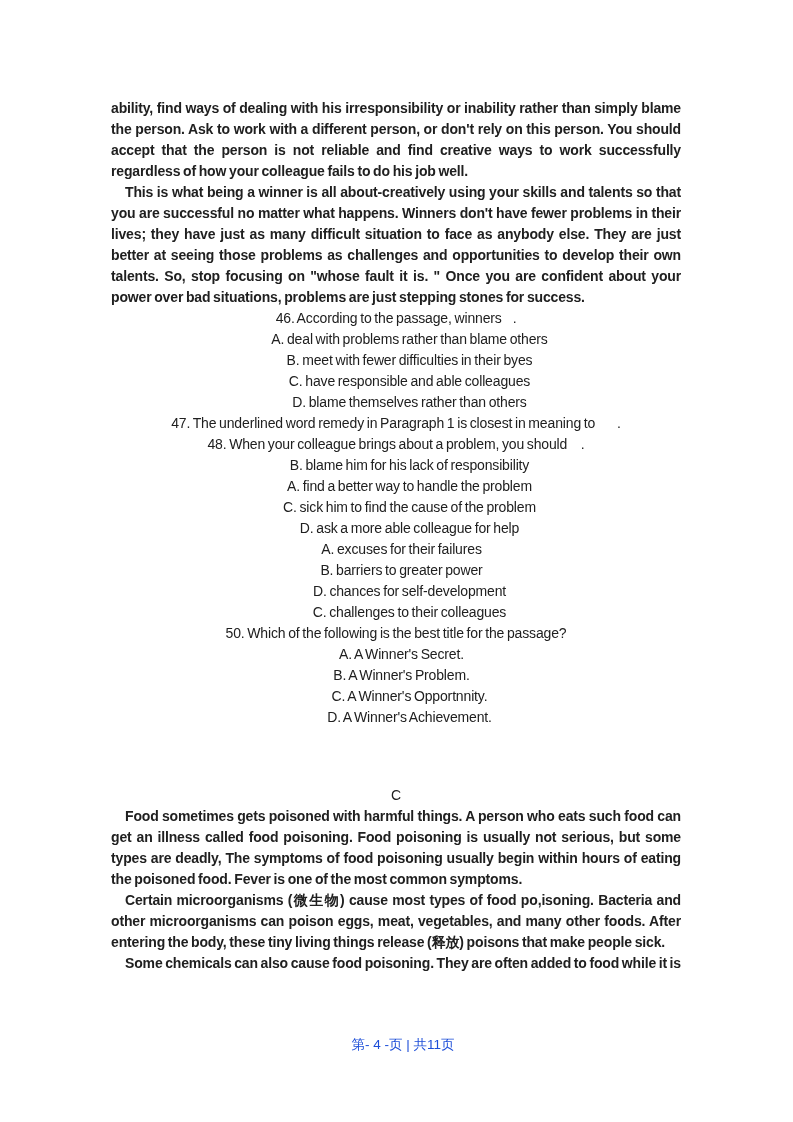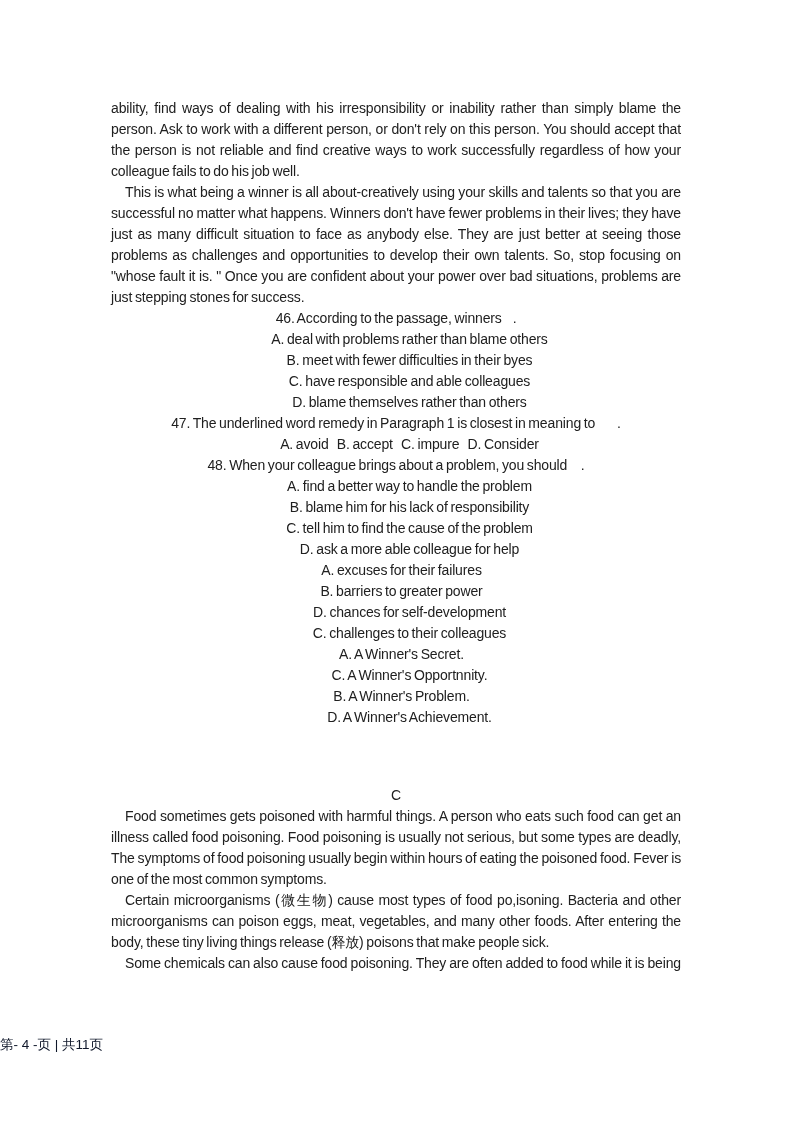--- a/index.html
+++ b/index.html
@@ -15,45 +15,45 @@
     box-sizing: border-box;
     padding: 98px 112px 0 111px;
     font-family: "Liberation Sans", sans-serif;
     font-size: 14px;
     line-height: 21px;
     color: #202020;
     letter-spacing: -0.15px;
     word-spacing: -1px;
     overflow: hidden;
   }
-  .passage { margin: 0; }
+  .passage { margin: 0; font-weight: bold; }
   .justify { text-align: justify; }
   .indent { text-indent: 14px; }
   .question { margin: 0; }
   .stem, .opt { white-space: pre-wrap; text-align: center; }
   .opt.deep { padding-left: 27px; }
   .opt.shallow { padding-left: 11px; }
   .section-c { margin-top: 57px; }
   .section-heading { text-align: center; }
   .last-line {
     text-align-last: justify;
     word-spacing: -2px;
     max-height: 21px;
     overflow: hidden;
   }
   .footer {
     position: absolute;
-    left: 0;
+    left: 13px;
     right: 0;
     top: 1034px;
-    text-align: left;
+    text-align: center;
     font-size: 13.5px;
     letter-spacing: 0;
     word-spacing: 0;
-    color: #0f172a;
+    color: #1d4ed8;
   }
 </style>
 </head>
 <body>
 
 <div class="page">
 
   <p class="passage justify">ability, find ways of dealing with his irresponsibility or inability rather than simply blame the person. Ask to work with a different person, or don't rely on this person. You should accept that the person is not reliable and find creative ways to work successfully regardless of how your colleague fails to do his job well.</p>
 
   <p class="passage justify indent">This is what being a winner is all about-creatively using your skills and talents so that you are successful no matter what happens. Winners don't have fewer problems in their lives; they have just as many difficult situation to face as anybody else. They are just better at seeing those problems as challenges and opportunities to develop their own talents. So, stop focusing on "whose fault it is. " Once you are confident about your power over bad situations, problems are just stepping stones for success.</p>
@@ -61,42 +61,42 @@
   <div class="question">
     <div class="stem">46. According to the passage, winners    .</div>
     <div class="opt deep">A. deal with problems rather than blame others</div>
     <div class="opt deep">B. meet with fewer difficulties in their byes</div>
     <div class="opt deep">C. have responsible and able colleagues</div>
     <div class="opt deep">D. blame themselves rather than others</div>
   </div>
 
   <div class="question">
     <div class="stem">47. The underlined word remedy in Paragraph 1 is closest in meaning to        .</div>
-    <div class="opt deep">A. avoid   B. accept   C. impure   D. Consider</div>
   </div>
 
   <div class="question">
     <div class="stem">48. When your colleague brings about a problem, you should     .</div>
+    <div class="opt deep">B. blame him for his lack of responsibility</div>
     <div class="opt deep">A. find a better way to handle the problem</div>
-    <div class="opt deep">B. blame him for his lack of responsibility</div>
-    <div class="opt deep">C. tell him to find the cause of the problem</div>
+    <div class="opt deep">C. sick him to find the cause of the problem</div>
     <div class="opt deep">D. ask a more able colleague for help</div>
   </div>
 
   <div class="question">
     <div class="opt shallow">A. excuses for their failures</div>
     <div class="opt shallow">B. barriers to greater power</div>
     <div class="opt deep">D. chances for self-development</div>
     <div class="opt deep">C. challenges to their colleagues</div>
   </div>
 
   <div class="question">
+    <div class="stem">50. Which of the following is the best title for the passage?</div>
     <div class="opt shallow">A. A Winner's Secret.</div>
+    <div class="opt shallow">B. A Winner's Problem.</div>
     <div class="opt deep">C. A Winner's Opportnnity.</div>
-    <div class="opt shallow">B. A Winner's Problem.</div>
     <div class="opt deep">D. A Winner's Achievement.</div>
   </div>
 
   <div class="section-c">
     <div class="section-heading">C</div>
     <p class="passage justify indent">Food sometimes gets poisoned with harmful things. A person who eats such food can get an illness called food poisoning. Food poisoning is usually not serious, but some types are deadly, The symptoms of food poisoning usually begin within hours of eating the poisoned food. Fever is one of the most common symptoms.</p>
     <p class="passage justify indent">Certain microorganisms (微生物) cause most types of food po,isoning. Bacteria and other microorganisms can poison eggs, meat, vegetables, and many other foods. After entering the body, these tiny living things release (释放) poisons that make people sick.</p>
     <p class="passage justify indent last-line">Some chemicals can also cause food poisoning. They are often added to food while it is being</p>
   </div>
 

